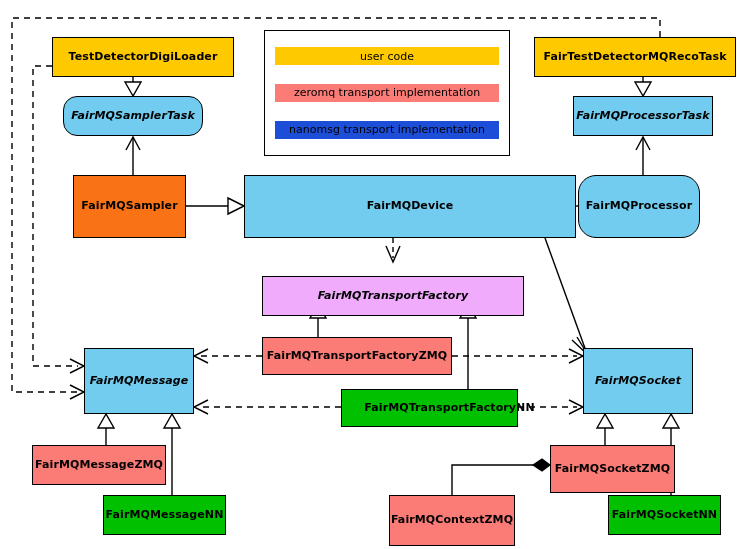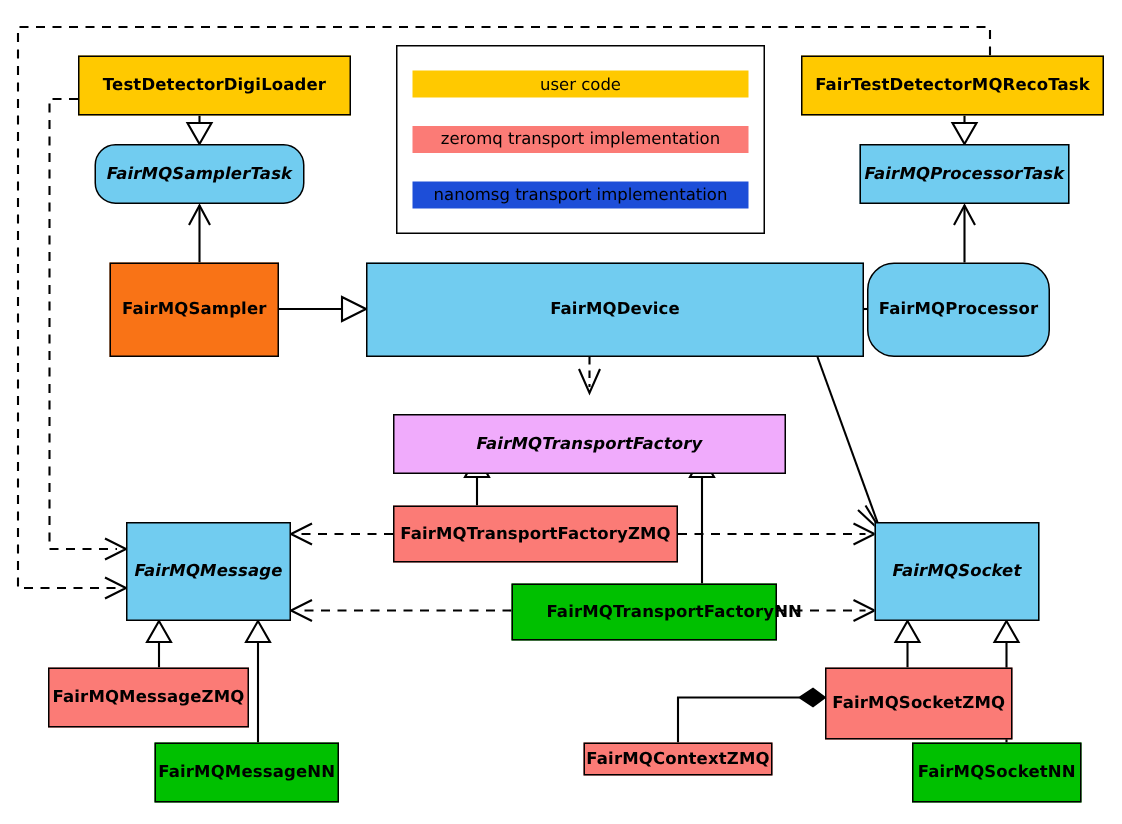--- a/index.html
+++ b/index.html
@@ -241,21 +241,21 @@
   </div>
 
   <div class="node" style="left:103px; top:495px; width:123px; height:40px; background:#00C000;">
     <span>FairMQMessageNN</span>
   </div>
 
   <div class="node" style="left:550px; top:445px; width:125px; height:48px; background:#FB7B76;">
     <span>FairMQSocketZMQ</span>
   </div>
 
-  <div class="node" style="left:389px; top:495px; width:126px; height:22px; background:#FB7B76;text-align:center;">
+  <div class="node" style="left:389px; top:495px; width:126px; height:51px; background:#FB7B76;text-align:center;">
     <span>FairMQContextZMQ</span>
   </div>
 
   <div class="node" style="left:608px; top:495px; width:113px; height:40px; background:#00C000;">
     <span>FairMQSocketNN</span>
   </div>
 
 </div>
 
 </body></html>

